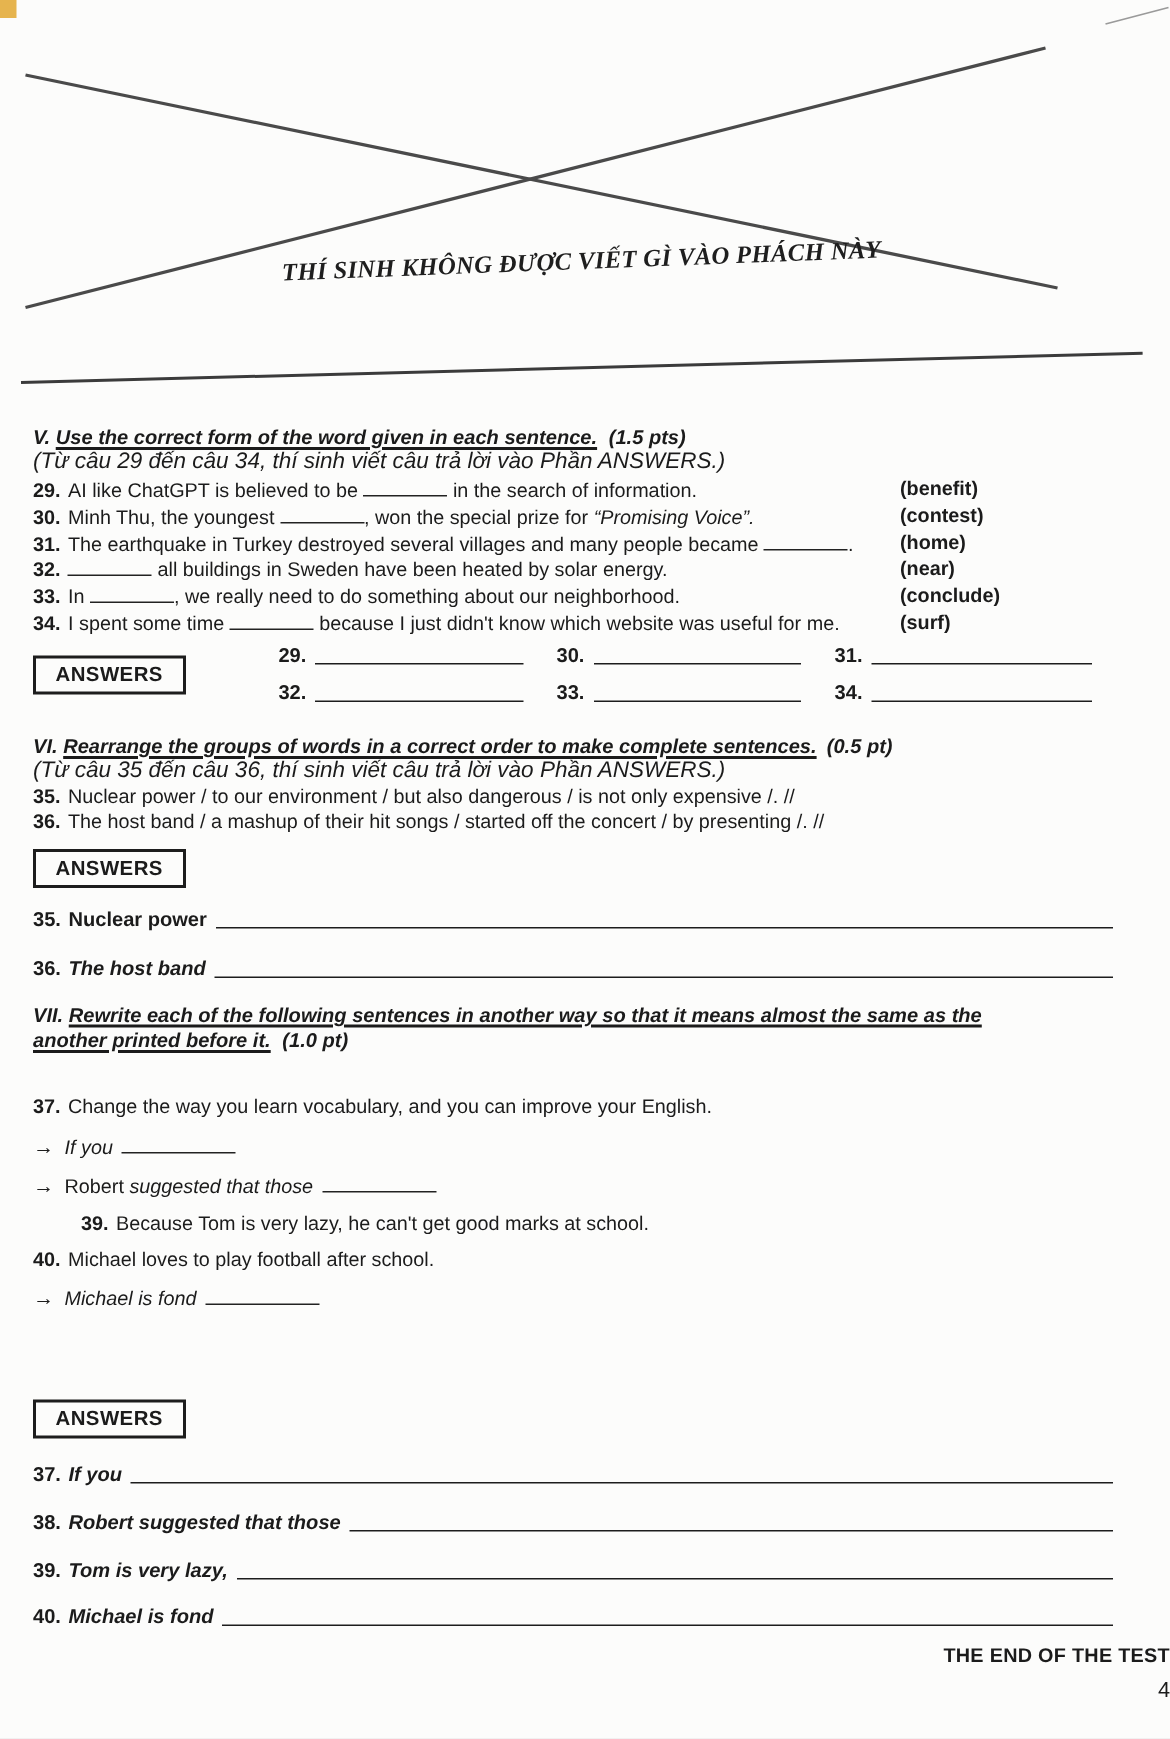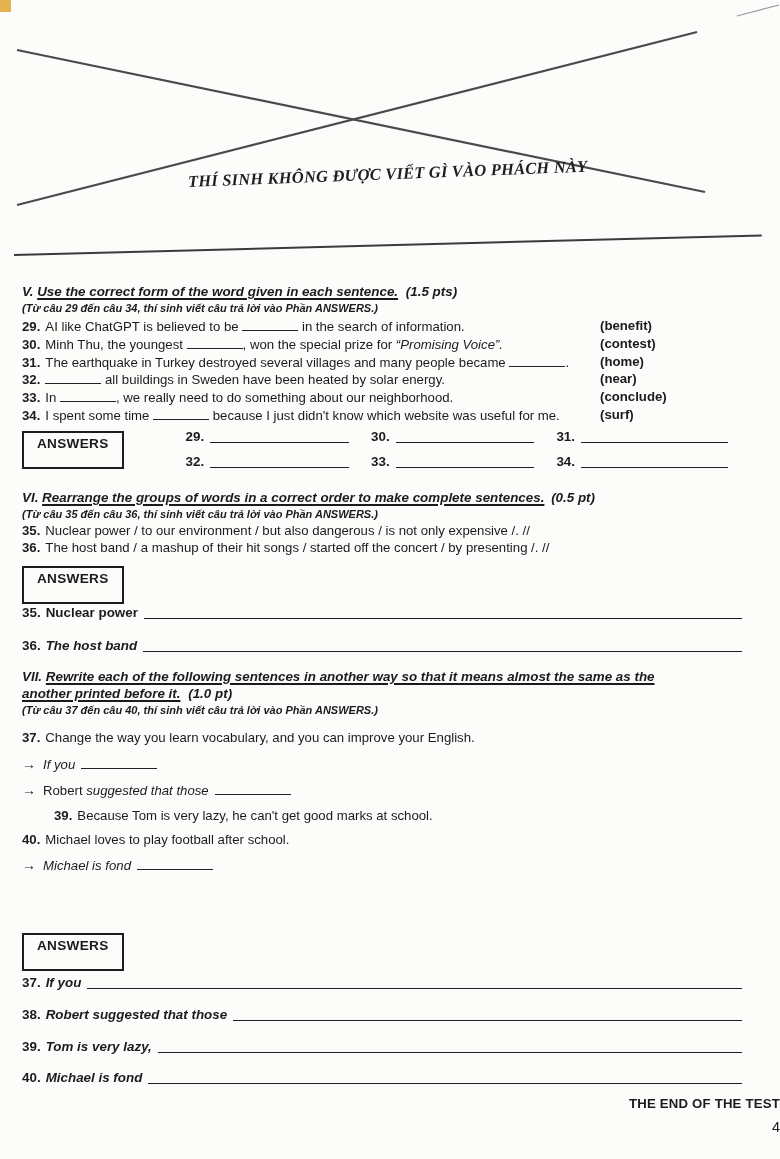--- a/index.html
+++ b/index.html
@@ -12,29 +12,29 @@
           font-family:"Liberation Serif",serif;font-weight:bold;font-style:italic;
           font-size:16.5px;letter-spacing:.2px;color:#1e1e1e;
           transform:rotate(-2.2deg);transform-origin:left center;}
   .divider{position:absolute;left:14px;top:254px;width:748px;border-top:2.6px solid #3b3b3b;
            transform:rotate(-1.5deg);transform-origin:left center;}
   
   .head{position:absolute;font-weight:bold;font-style:italic;font-size:13.4px;line-height:17px;}
   .hu{text-decoration:underline;text-decoration-thickness:1.5px;text-underline-offset:2px;}
   .hp{margin-left:4px;}
   .hp-gap{margin-left:3px;}
-  .instr{font-weight:bold;font-style:italic;font-size:11px;line-height:16px;}
+  .instr{font-weight:normal;font-style:italic;font-size:15px;line-height:16px;}
   .qnum{font-weight:bold;margin-right:5px;}
   .bl{display:inline-block;height:12px;border-bottom:1.6px solid #222;}
   .bl-v{width:56px;}
   .bl-r{width:76px;margin-left:6px;}
   .qrow{display:flex;font-size:13.2px;line-height:16.8px;}
   .qtext{width:578px;}
   .hint{font-weight:bold;font-size:13.2px;}
-  .ansbox{display:inline-block;border:2px solid #1d1d1d;padding:3px 13px 16px;
+  .ansbox{display:inline-block;border:2px solid #1d1d1d;padding:3px 13px 4px;
           font-weight:bold;font-size:13.6px;letter-spacing:.3px;background:#fcfcfb;}
   .fill{flex:1;border-bottom:1.7px solid #1d1d1d;margin-left:6px;margin-bottom:2px;}
   .longline{display:flex;align-items:flex-end;font-size:13.4px;line-height:17px;}
   .longline .qnum,.lead{font-weight:bold;}
   .it{font-style:italic;text-align:right;}
   .ansv{position:absolute;left:22px;top:429px;width:706px;display:flex;align-items:center;}
   .ansgrid{flex:1;margin-left:62px;display:grid;grid-template-columns:1fr 1fr 1.05fr;
            column-gap:22px;row-gap:9px;}
   .anscell{display:flex;align-items:flex-end;font-weight:bold;font-size:13.4px;line-height:16px;}
   .s7{font-size:13.2px;line-height:17px;}
@@ -134,21 +134,21 @@
       <span class="qnum">35.</span>
       <span class="lead">Nuclear power</span>
       <span class="fill"></span>
     </div>
   <div class="longline" style="position:absolute;left:22px;top:637px;width:720px;">
       <span class="qnum">36.</span>
       <span class="lead it">The host band</span>
       <span class="fill"></span>
     </div>
 
-  <div class="head" style="left:22px;top:668px;width:742px;"><span>VII.</span> <span class="hu">Rewrite each of the following sentences in another way so that it means almost the same as the</span><br><span class="hu">another printed before it.</span> <span class="hp">(1.0 pt)</span><div class="instr">(Từ câu 37 đến câu 40, thí sinh viết câu trả lời vào Phần ANSWERS.)</div></div>
+  <div class="head" style="left:22px;top:668px;width:742px;"><span>VII.</span> <span class="hu">Rewrite each of the following sentences in another way so that it means almost the same as the</span><br><span class="hu">another printed before it.</span> <span class="hp">(1.0 pt)</span></div>
 
   <div style="position:absolute;left:22px;top:729px;width:740px;">
     <div class="s7"><span class="qnum">37.</span><span>Change the way you learn vocabulary, and you can improve your English.</span></div>
     <div class="r7" style="margin-top:10px;"><span class="arrow">→</span><span></span><i>If you</i><span class="bl bl-r"></span></div>
     <div class="r7" style="margin-top:9px;"><span class="arrow">→</span><span>Robert </span><i>suggested that those</i><span class="bl bl-r"></span></div>
     <div class="s7" style="margin-top:8px;margin-left:32px;"><span class="qnum">39.</span><span>Because Tom is very lazy, he can't get good marks at school.</span></div>
     <div class="s7" style="margin-top:7px;"><span class="qnum">40.</span><span>Michael loves to play football after school.</span></div>
     <div class="r7" style="margin-top:9px;"><span class="arrow">→</span><span></span><i>Michael is fond</i><span class="bl bl-r"></span></div>
   </div>
 

